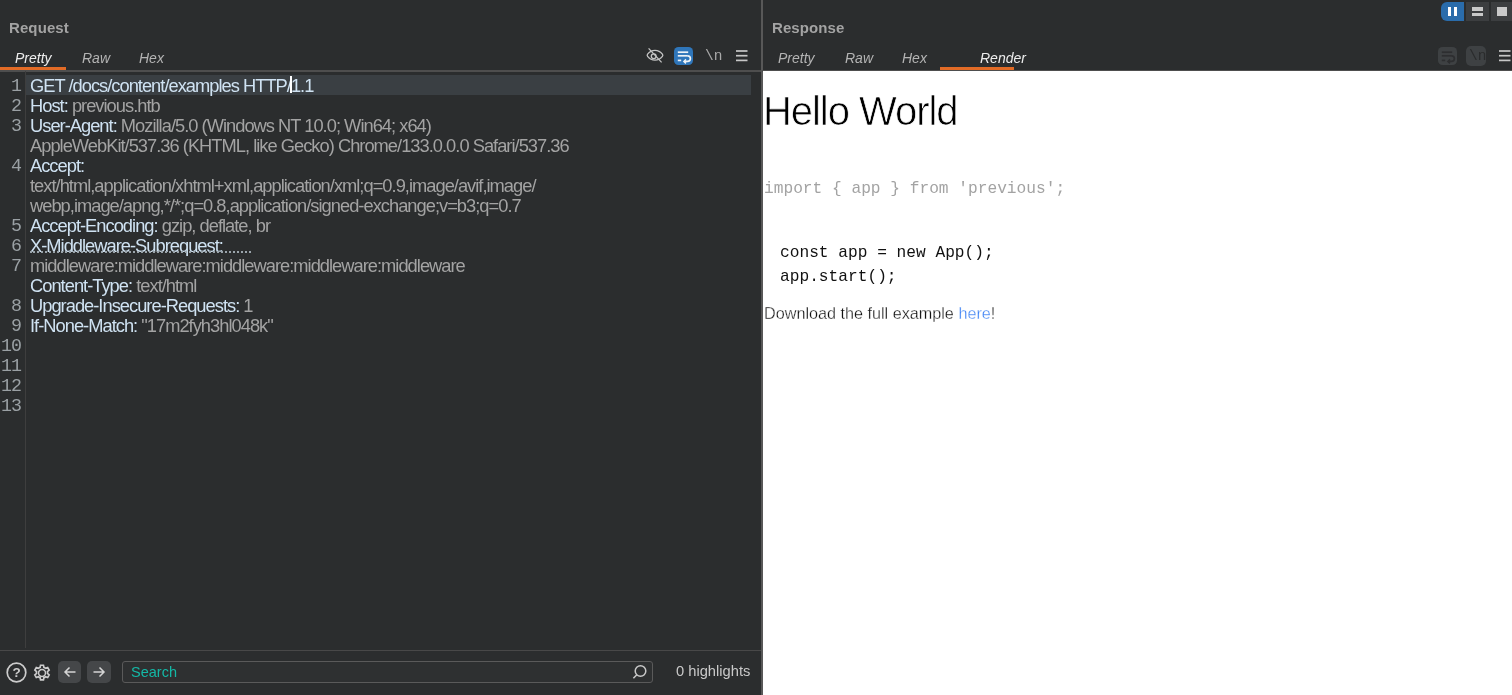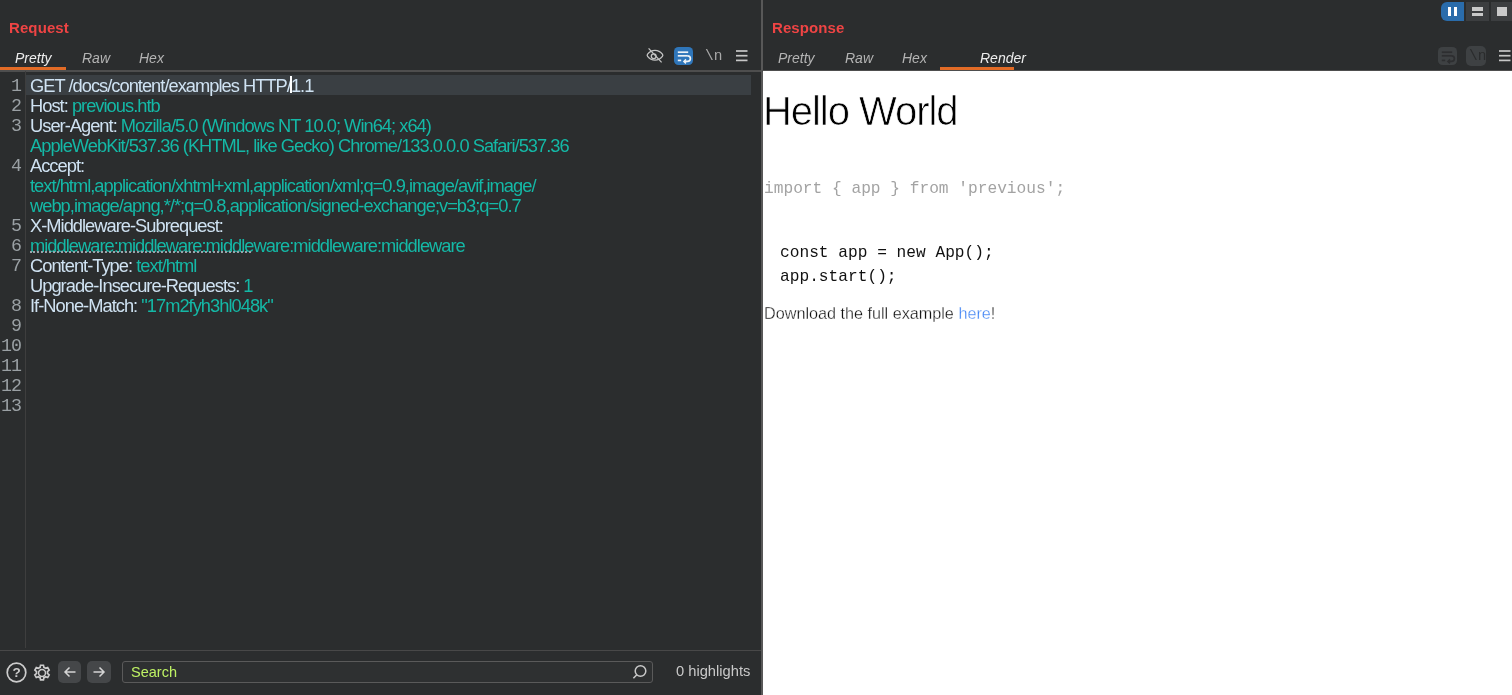--- a/index.html
+++ b/index.html
@@ -1,32 +1,32 @@
 <!DOCTYPE html>
 <html><head>
 <meta charset="utf-8">
 <style>
   * { margin:0; padding:0; box-sizing:border-box; }
   html,body { width:1512px; height:695px; overflow:hidden; }
   body { background:#2b2d2e; font-family:"Liberation Sans", sans-serif; position:relative; }
   .abs { position:absolute; }
   
-  .ptitle { font-size:15px; font-weight:bold; color:#ef4444; letter-spacing:0.1px; }
+  .ptitle { font-size:15px; font-weight:bold; color:#a3a3a3; letter-spacing:0.1px; }
   .tabrow { font-size:14px; color:#b4b4b4; }
   .tab { position:absolute; top:0;font-style:italic; }
   .tab.sel { color:#ededed; }
   .tabline { position:absolute; height:1.5px; background:#4e4e4e; }
   .orange { position:absolute; height:4px; background:#e26b26; }
   
   .mono { font-family:"Liberation Mono", monospace; }
   .gut { font-family:"Liberation Mono", monospace; font-size:18.3px; letter-spacing:-0.98px; line-height:20px; color:#9aa0a4; text-align:right; }
   .rows { font-family:Liberation Sans, sans-serif; font-size:18.3px; letter-spacing:-0.98px; line-height:20px; }
   .rows > div { height:20px; white-space:pre; }
   .k { color:#cfe2f2; }
-  .v { color:#14b8a6; }
+  .v { color:#a3a3a3; }
   .hl { position:absolute; background:#3a3f43; }
   .caret { position:absolute; width:2px; background:#ffffff; }
   
   .white { position:absolute; background:#ffffff; }
   
   .btn { position:absolute; background:#454749; border-radius:5px; }
   .searchbox { position:absolute; background:#2e3031; border:1px solid #5a5a5a; border-radius:3px; }
 </style>
 </head>
 <body>
@@ -89,20 +89,21 @@
 </div>
 <div class="abs" style="left:25px; top:71px; width:1px; height:577px; background:#3e3e3e;"></div>
 <div class="abs rows" style="left:30px; top:76px;">
 <div><span class="k">GET /docs/content/examples HTTP/1.1</span></div>
 <div><span class="k">Host:</span><span class="v"> previous.htb</span></div>
 <div><span class="k">User-Agent:</span><span class="v"> Mozilla/5.0 (Windows NT 10.0; Win64; x64)</span></div>
 <div><span class="v">AppleWebKit/537.36 (KHTML, like Gecko) Chrome/133.0.0.0 Safari/537.36</span></div>
 <div><span class="k">Accept:</span></div>
 <div><span class="v">text/html,application/xhtml+xml,application/xml;q=0.9,image/avif,image/</span></div>
 <div><span class="v">webp,image/apng,*/*;q=0.8,application/signed-exchange;v=b3;q=0.7</span></div>
+<div><span class="k">Accept-Encoding:</span><span class="v"> gzip, deflate, br</span></div>
 <div><span class="k">X-Middleware-Subrequest:</span></div>
 <div><span class="v">middleware:middleware:middleware:middleware:middleware</span></div>
 <div><span class="k">Content-Type:</span><span class="v"> text/html</span></div>
 <div><span class="k">Upgrade-Insecure-Requests:</span><span class="v"> 1</span></div>
 <div><span class="k">If-None-Match:</span><span class="v"> "17m2fyh3hl048k"</span></div>
 <div>&nbsp;</div>
 <div>&nbsp;</div>
 </div>
 <div class="caret" style="left:290px; top:76px; height:17px;"></div>
 <div class="abs" style="left:30px; top:251px; width:221px; height:0; border-top:2px dotted #9aa4ab;"></div>
@@ -118,21 +119,21 @@
 </svg>
 <div class="btn" style="left:58px; top:661px; width:23px; height:22px;"></div>
 <svg class="abs" style="left:63px; top:665px;" width="14" height="14" viewBox="0 0 14 14">
   <path fill="none" stroke="#d5d5d5" stroke-width="1.5" d="M12.5 7 H2 M6.5 2.5 L2 7 l4.5 4.5"></path>
 </svg>
 <div class="btn" style="left:87px; top:661px; width:24px; height:22px;"></div>
 <svg class="abs" style="left:92px; top:665px;" width="14" height="14" viewBox="0 0 14 14">
   <path fill="none" stroke="#d5d5d5" stroke-width="1.5" d="M1.5 7 H12 M7.5 2.5 L12 7 l-4.5 4.5"></path>
 </svg>
 <div class="searchbox" style="left:122px; top:661px; width:531px; height:22px;"></div>
-<div class="abs" style="left:131px; top:664px; font-size:14.5px; color:#bef264;">Search</div>
+<div class="abs" style="left:131px; top:664px; font-size:14.5px; color:#14b8a6;">Search</div>
 <svg class="abs" style="left:629px; top:663px;" width="18" height="18" viewBox="0 0 18 18">
   <circle cx="11.5" cy="8" r="5.3" fill="none" stroke="#c9c9c9" stroke-width="1.5"></circle>
   <line x1="7.8" y1="11.8" x2="4.4" y2="15.3" stroke="#c9c9c9" stroke-width="1.5"></line>
 </svg>
 <div class="abs" style="left:676px; top:663px; font-size:14.7px; color:#c9c9c9;">0 highlights</div>
 
 <div class="abs" style="left:761px; top:0; width:1.5px; height:695px; background:#585858;"></div>
 
 <div class="abs ptitle" style="left:772px; top:19px;">Response</div>
 <div class="tabrow">

